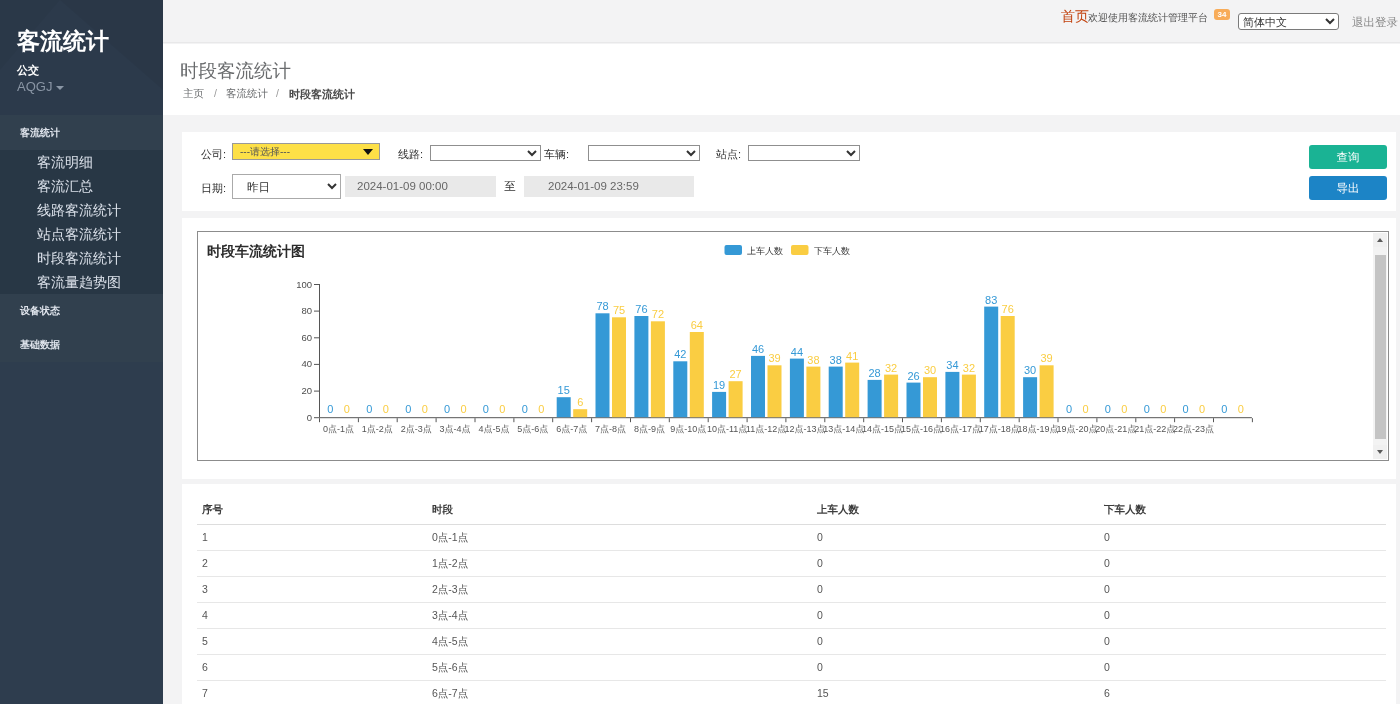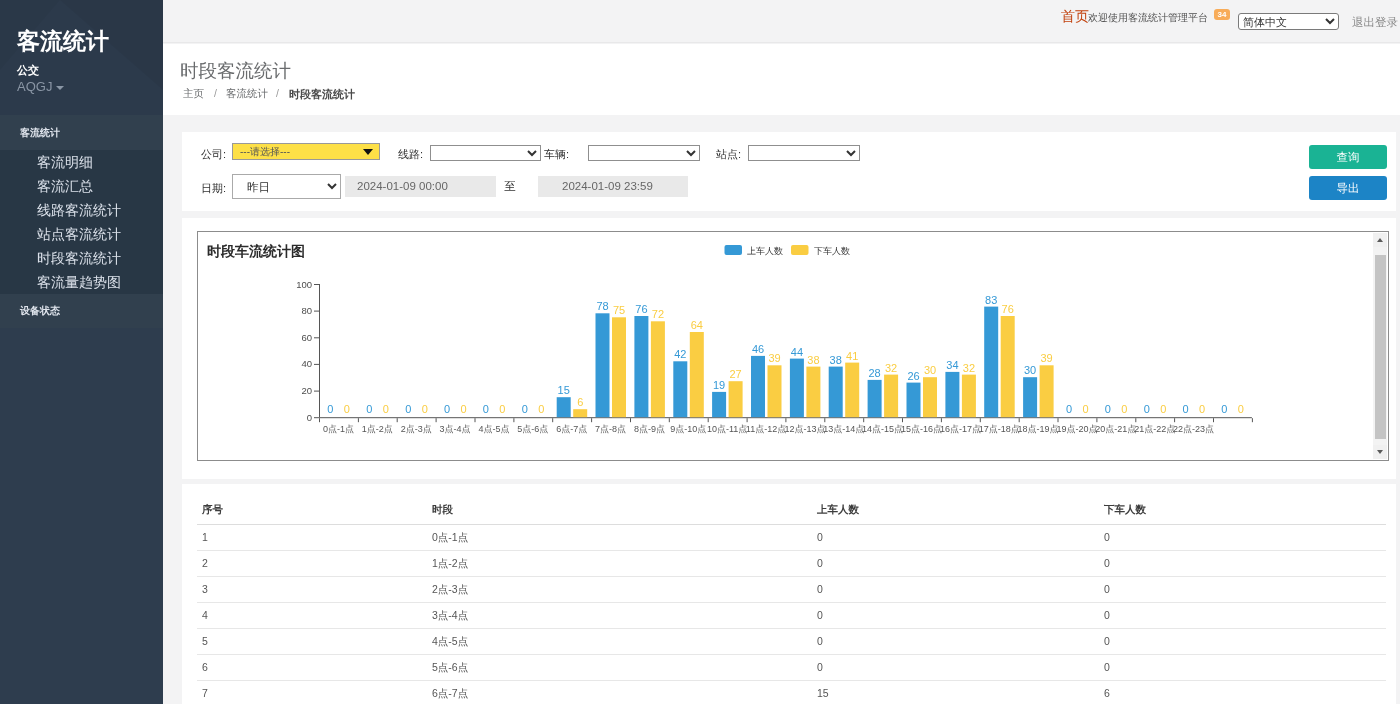--- a/index.html
+++ b/index.html
@@ -75,20 +75,21 @@
     <div class="mi first">客流统计</div>
     <div class="sub">
       <div class="si">客流明细</div>
       <div class="si">客流汇总</div>
       <div class="si">线路客流统计</div>
       <div class="si">站点客流统计</div>
       <div class="si">时段客流统计</div>
       <div class="si">客流量趋势图</div>
     </div>
     <div class="mi">设备状态</div>
+    <div class="mi">基础数据</div>
   </div>
 </div>
 
 <div class="topbar">
   <span class="tb-home">首页</span>
   <span class="tb-wel">欢迎使用客流统计管理平台</span>
   <span class="tb-badge">34</span>
   <select class="tb-sel"><option>简体中文</option></select>
   <span class="tb-out">退出登录</span>
 </div>
@@ -110,21 +111,21 @@
   <span class="flabel" style="left:362px; top:15px;">车辆:</span>
   <select class="fsel" style="left:406px; top:13px; width:112px;"></select>
   <span class="flabel" style="left:534px; top:15px;">站点:</span>
   <select class="fsel" style="left:566px; top:13px; width:112px;"></select>
   <div class="btn q">查询</div>
   <div class="btn e">导出</div>
   <span class="flabel" style="left:19px; top:49px;">日期:</span>
   <select class="dsel"><option>昨日</option></select>
   <span class="dinput" style="left:163px; width:151px;">2024-01-09 00:00</span>
   <span class="zhi">至</span>
-  <span class="dinput" style="left:356px; width:150px;padding-left:24px;">2024-01-09 23:59</span>
+  <span class="dinput" style="left:342px; width:170px;padding-left:24px;">2024-01-09 23:59</span>
 </div>
 
 <div class="panel" id="chartp">
   <div class="chartbox">
     <svg width="1192" height="230" viewBox="0 0 1192 230" style="position:absolute;left:0;top:0;font-family:'Liberation Sans',sans-serif;">
 <line x1="121.5" y1="52.0" x2="121.5" y2="185.2" stroke="#555" stroke-width="1"></line>
 <line x1="116.0" y1="185.7" x2="121.0" y2="185.7" stroke="#555" stroke-width="1"></line>
 <text x="114.0" y="188.7" font-size="9.5" fill="#4d4d4d" text-anchor="end">0</text>
 <line x1="116.0" y1="159.1" x2="121.0" y2="159.1" stroke="#555" stroke-width="1"></line>
 <text x="114.0" y="162.1" font-size="9.5" fill="#4d4d4d" text-anchor="end">20</text>

